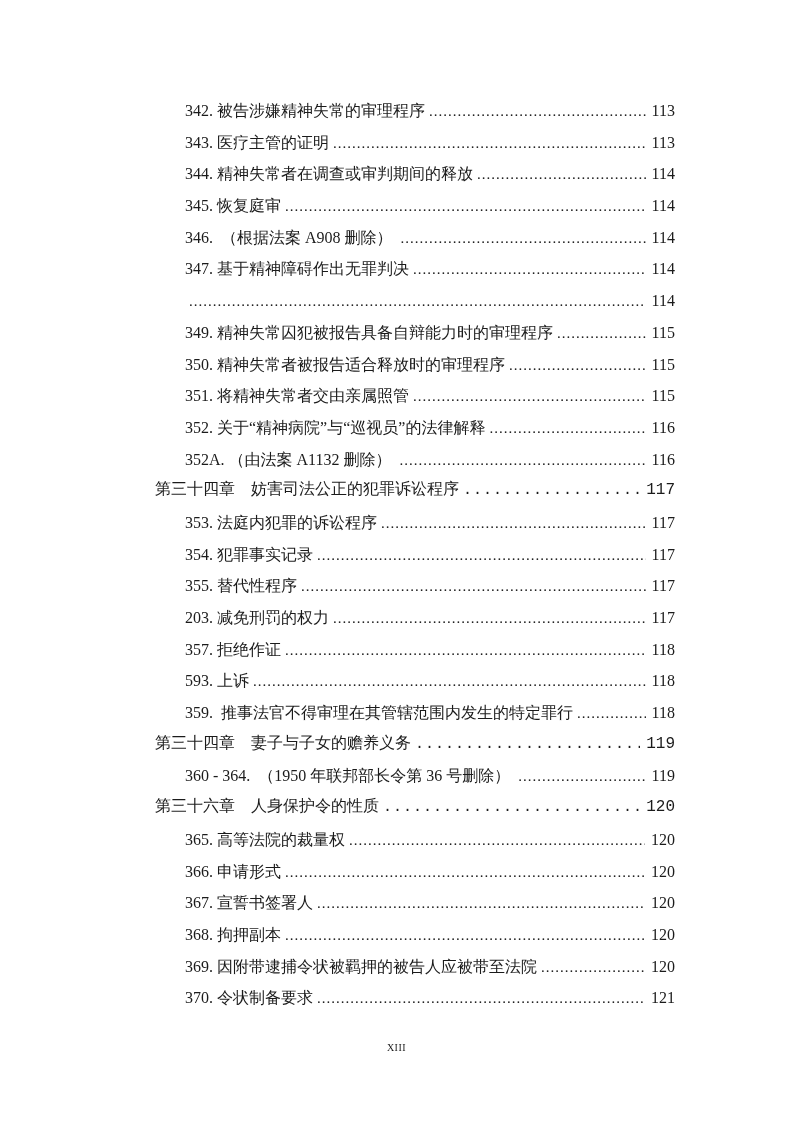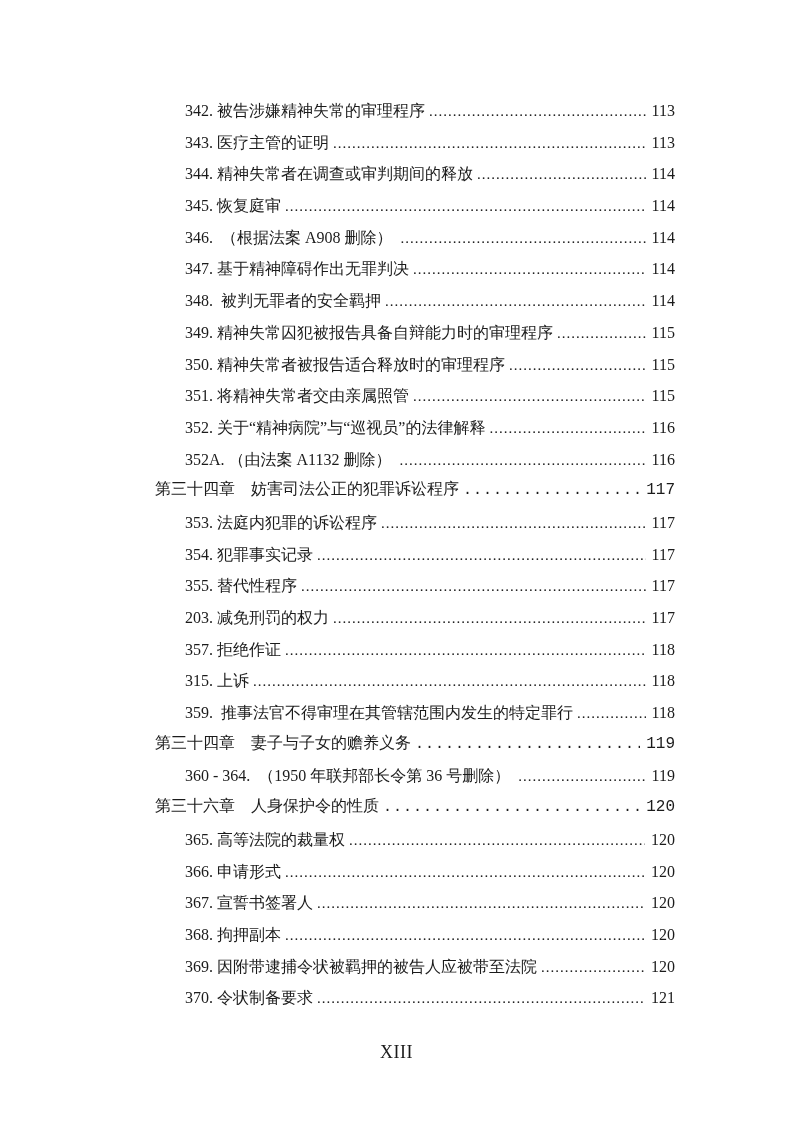--- a/index.html
+++ b/index.html
@@ -58,21 +58,21 @@
   }
   .pagenum {
     flex: 0 0 auto;
   }
   .footer {
     position: absolute;
     top: 1042px;
     left: 0;
     width: 793px;
     text-align: center;
-    font-size: 18px;
+    font-size: 10px;
     letter-spacing: 0.5px;
   }
 </style>
 </head>
 <body>
 
 <div class="page">
   <div class="toc">
       <div class="row item">
         <span class="label">342. 被告涉嫌精神失常的审理程序</span>
@@ -98,21 +98,20 @@
         <span class="label">346.  （根据法案 A908 删除） </span>
         <span class="dots"></span>
         <span class="pagenum">114</span>
       </div>
       <div class="row item">
         <span class="label">347. 基于精神障碍作出无罪判决</span>
         <span class="dots"></span>
         <span class="pagenum">114</span>
       </div>
       <div class="row item">
-        <span class="label">348.  被判无罪者的安全羁押</span>
         <span class="dots"></span>
         <span class="pagenum">114</span>
       </div>
       <div class="row item">
         <span class="label">349. 精神失常囚犯被报告具备自辩能力时的审理程序</span>
         <span class="dots"></span>
         <span class="pagenum">115</span>
       </div>
       <div class="row item">
         <span class="label">350. 精神失常者被报告适合释放时的审理程序</span>
@@ -158,21 +157,21 @@
         <span class="label">203. 减免刑罚的权力</span>
         <span class="dots"></span>
         <span class="pagenum">117</span>
       </div>
       <div class="row item">
         <span class="label">357. 拒绝作证</span>
         <span class="dots"></span>
         <span class="pagenum">118</span>
       </div>
       <div class="row item">
-        <span class="label">315. 上诉</span>
+        <span class="label">593. 上诉</span>
         <span class="dots"></span>
         <span class="pagenum">118</span>
       </div>
       <div class="row item">
         <span class="label">359.  推事法官不得审理在其管辖范围内发生的特定罪行</span>
         <span class="dots"></span>
         <span class="pagenum">118</span>
       </div>
       <div class="row chapter">
         <span class="label">第三十四章　妻子与子女的赡养义务</span>

